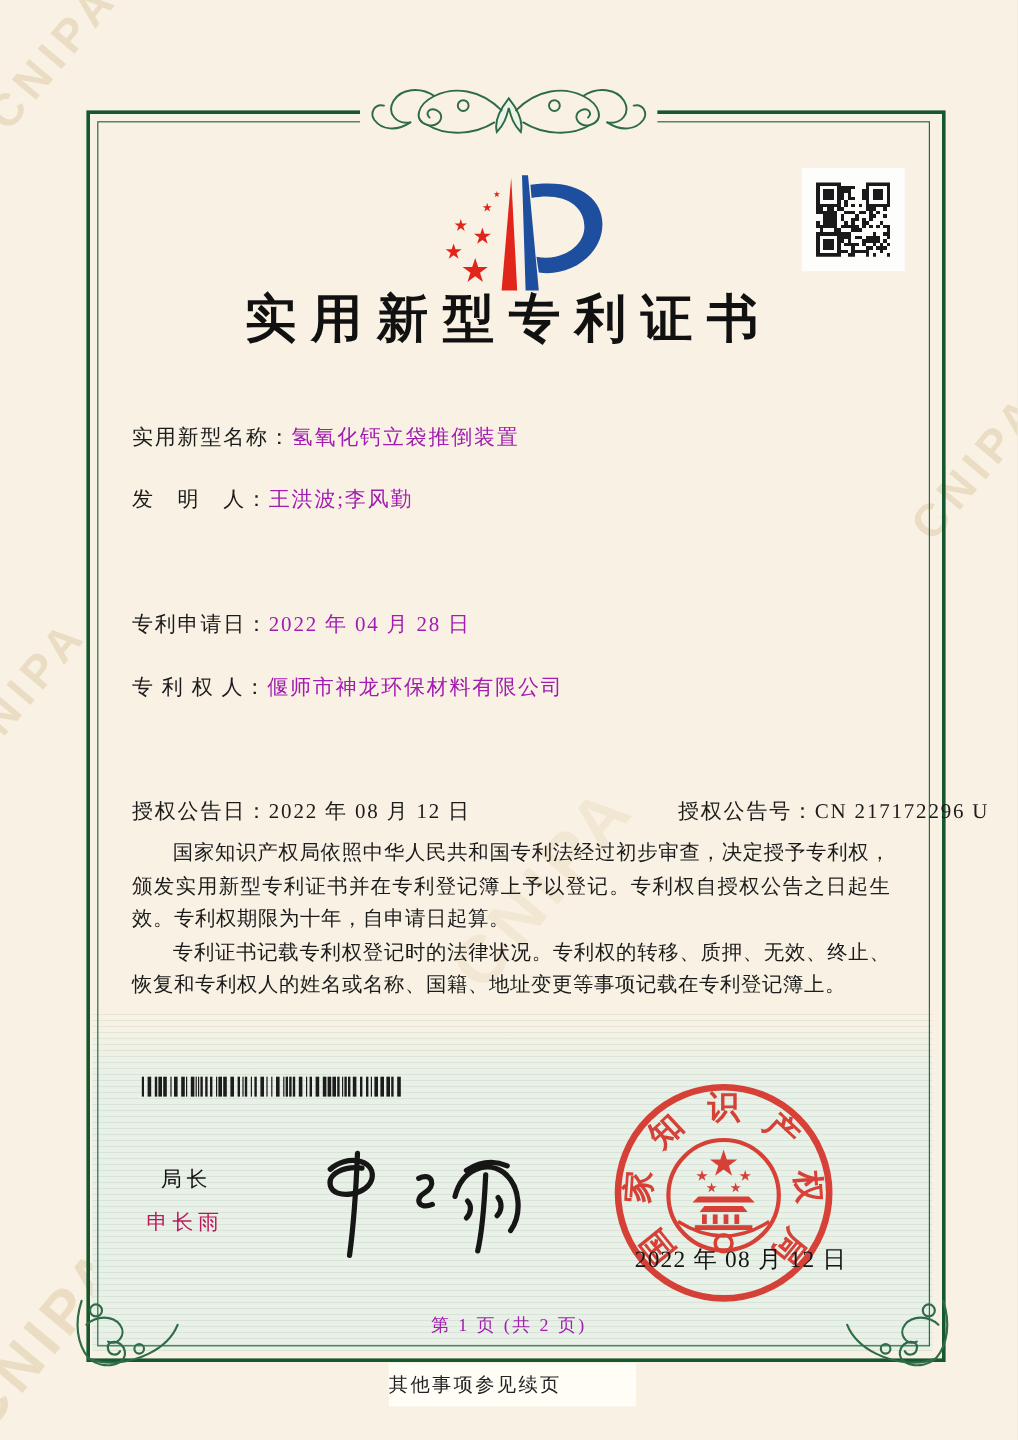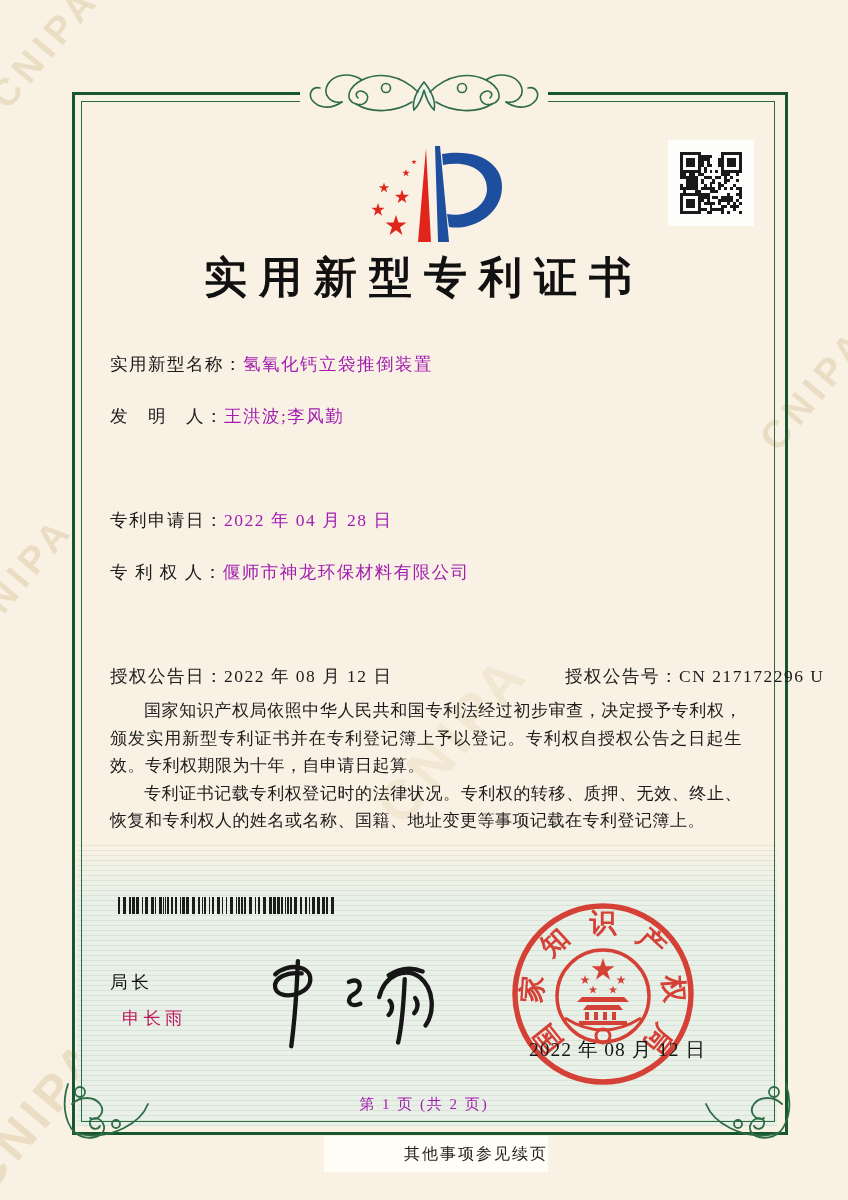--- a/index.html
+++ b/index.html
@@ -14,47 +14,47 @@
   .frame-outer{position:absolute;left:72px;top:92px;width:710px;height:1037px;border:3px solid #17572f;z-index:2;}
   .frame-inner{position:absolute;left:81px;top:101px;width:692px;height:1019px;border:1px solid #2a6b43;z-index:2;}
   .lower-band{position:absolute;left:77px;top:845px;width:700px;height:281px;z-index:1;
       background:linear-gradient(180deg, rgba(233,240,231,0) 0px, #e9f0e7 55px, #e9f0e7 100%);}
   .lower-band::after{content:"";position:absolute;inset:0;
       background:repeating-linear-gradient(180deg, rgba(96,140,112,0.12) 0 1px, transparent 1px 5px);}
   
   .cert-no{position:absolute;left:110px;top:150px;font-size:17px;letter-spacing:3px;color:#222;z-index:3;}
   .qr-box{position:absolute;left:668px;top:140px;width:86px;height:86px;background:#fdfdfb;z-index:3;
       display:flex;align-items:center;justify-content:center;}
-  .page-title{position:absolute;left:0;top:249px;width:848px;text-align:center;font-size:43px;font-weight:bold;
+  .page-title{position:absolute;left:0;top:237px;width:848px;text-align:center;font-size:43px;font-weight:bold;
       letter-spacing:12px;color:#111;z-index:3;}
   
   .field-row{position:absolute;left:110px;font-size:17.5px;color:#1b1b1b;letter-spacing:1.5px;z-index:3;white-space:nowrap;}
   .field-label{color:#1b1b1b;}
   .field-value{color:#a21caf;}
   .grant-no{position:absolute;left:455px;top:0;}
   
   .body-text{position:absolute;left:110px;top:697px;width:632px;font-size:17px;line-height:27.5px;
       color:#1b1b1b;text-align:justify;z-index:3;}
   .body-text p{margin:0;text-indent:2em;letter-spacing:0.5px;}
   
   .barcode{position:absolute;left:118px;top:897px;z-index:3;}
   
-  .officer-title{position:absolute;left:110px;top:970px;font-size:17.5px;letter-spacing:4px;color:#111;
+  .officer-title{position:absolute;left:134px;top:970px;font-size:17.5px;letter-spacing:4px;color:#111;
       font-family:"Liberation Sans","DejaVu Sans",sans-serif;z-index:3;}
   .officer-name{position:absolute;left:122px;top:1006px;font-size:17.5px;letter-spacing:4px;color:#be185d;
       font-family:"Liberation Sans","DejaVu Sans",sans-serif;z-index:3;}
   .signature{position:absolute;left:248px;top:946px;z-index:3;}
   
   .seal{position:absolute;left:493px;top:884px;z-index:4;opacity:0.93;}
   .seal-date{position:absolute;left:529px;top:1036px;font-size:19.5px;letter-spacing:1px;color:#141414;z-index:5;white-space:nowrap;}
   
   .page-info{position:absolute;left:0;top:1095px;width:848px;text-align:center;font-size:15px;
       letter-spacing:2px;color:#a21caf;z-index:3;}
-  .note-box{position:absolute;left:324px;top:1136px;width:224px;height:36px;background:#fffdf6;z-index:3;
-      display:flex;align-items:center;justify-content:flex-end;}
+  .note-box{position:absolute;left:324px;top:1136px;width:206px;height:36px;background:#fffdf6;z-index:3;
+      display:flex;align-items:center;justify-content:flex-start;}
   .note-text{font-size:16px;letter-spacing:2px;color:#222;}
   .ornament{position:absolute;z-index:3;}
 </style>
 </head>
 <body>
 
 <div id="page">
 
   <span class="wm" style="left:-28px;top:26px;font-size:38px;">CNIPA</span>
   <span class="wm" style="left:742px;top:368px;font-size:38px;">CNIPA</span>

